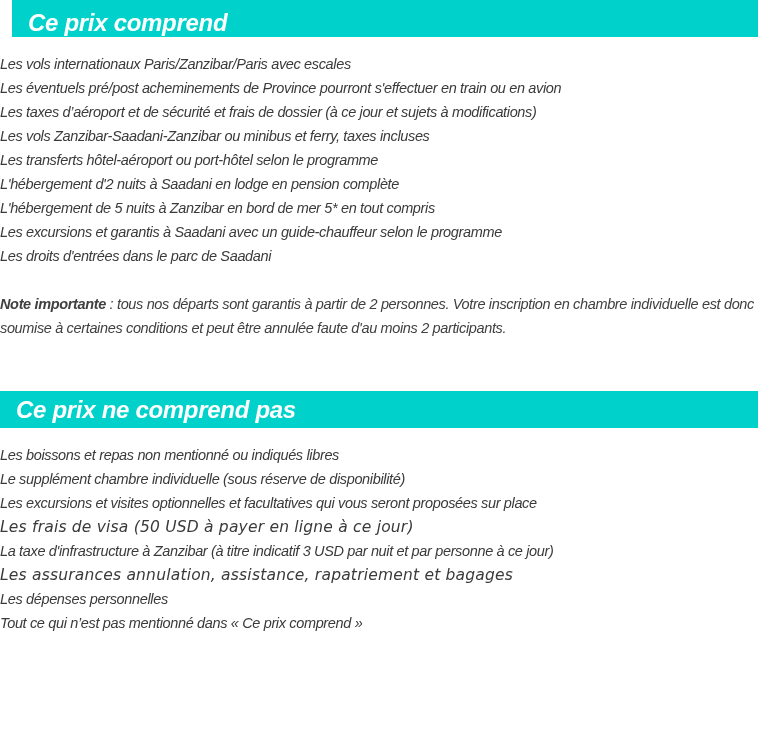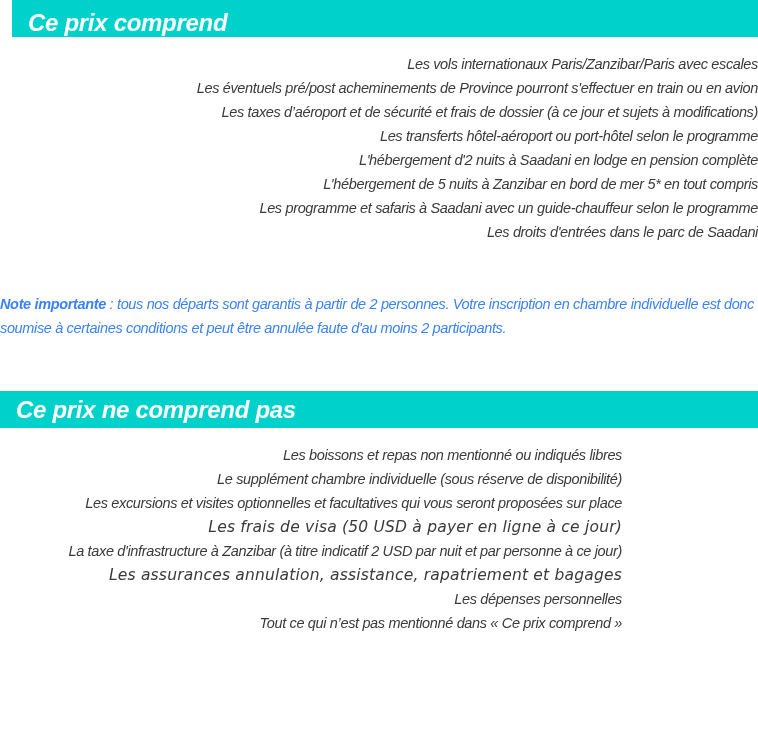--- a/index.html
+++ b/index.html
@@ -38,35 +38,34 @@
     }
     .item {
       font-style: italic;
       font-size: 14.5px;
       line-height: 24px;
       height: 24px;
       white-space: nowrap;
       letter-spacing: -0.35px;
       font-family: "Liberation Sans", sans-serif;
       color: #3a3a3a;
-      text-align: right;
     }
     .item.dejavu {
       font-family: "DejaVu Sans", sans-serif;
       font-size: 15.5px;
       letter-spacing: 0.2px;
       white-space: normal;
       height: auto;
     }
     .note {
       font-style: italic;
       font-size: 14.5px;
       line-height: 24px;
       letter-spacing: -0.35px;
-      color: #3b82f6;
+      color: #404040;
     }
     .note b {
       font-weight: bold;
     }
     #sec1 { position: absolute; top: 0; left: 12px; width: 758px; align-items: flex-end; }
     #list1 { position: absolute; top: 52px; left: 0; width: 758px; }
     #note { position: absolute; top: 292px; left: 0; width: 758px; }
     #sec2 { position: absolute; top: 391px; left: 0; width: 758px; }
     #list2 { position: absolute; top: 443px; left: 0; width: 622px; }
   </style>
@@ -74,37 +73,38 @@
 <body>
 
 <div id="sec1" class="section-header">
   <span class="section-title">Ce prix comprend</span>
 </div>
 
 <ul id="list1" class="list">
   <li class="item">Les vols internationaux Paris/Zanzibar/Paris avec escales</li>
   <li class="item">Les éventuels pré/post acheminements de Province pourront s'effectuer en train ou en avion</li>
   <li class="item">Les taxes d’aéroport et de sécurité et frais de dossier (à ce jour et sujets à modifications)</li>
+  <li class="item">Les vols Zanzibar-Saadani-Zanzibar ou minibus et ferry, taxes incluses</li>
   <li class="item">Les transferts hôtel-aéroport ou port-hôtel selon le programme</li>
   <li class="item">L'hébergement d'2 nuits à Saadani en lodge en pension complète</li>
   <li class="item">L'hébergement de 5 nuits à Zanzibar en bord de mer 5* en tout compris</li>
-  <li class="item">Les programme et safaris à Saadani avec un guide-chauffeur selon le programme</li>
+  <li class="item">Les excursions et garantis à Saadani avec un guide-chauffeur selon le programme</li>
   <li class="item">Les droits d'entrées dans le parc de Saadani</li>
 </ul>
 
 <p id="note" class="note" style="margin:0;">
   <b>Note importante</b><span> : tous nos départs sont garantis à partir de 2 personnes. Votre inscription en chambre individuelle est donc soumise à certaines conditions et peut être annulée faute d'au moins 2 participants.</span>
 </p>
 
 <div id="sec2" class="section-header">
   <span class="section-title">Ce prix ne comprend pas</span>
 </div>
 
 <ul id="list2" class="list">
   <li class="item">Les boissons et repas non mentionné ou indiqués libres</li>
   <li class="item">Le supplément chambre individuelle (sous réserve de disponibilité)</li>
   <li class="item">Les excursions et visites optionnelles et facultatives qui vous seront proposées sur place</li>
   <li class="item dejavu">Les frais de visa (50 USD à payer en ligne à ce jour)</li>
-  <li class="item">La taxe d'infrastructure à Zanzibar (à titre indicatif 2 USD par nuit et par personne à ce jour)</li>
+  <li class="item">La taxe d'infrastructure à Zanzibar (à titre indicatif 3 USD par nuit et par personne à ce jour)</li>
   <li class="item dejavu">Les assurances annulation, assistance, rapatriement et bagages</li>
   <li class="item">Les dépenses personnelles</li>
   <li class="item">Tout ce qui n’est pas mentionné dans « Ce prix comprend »</li>
 </ul>
 
 </body></html>

